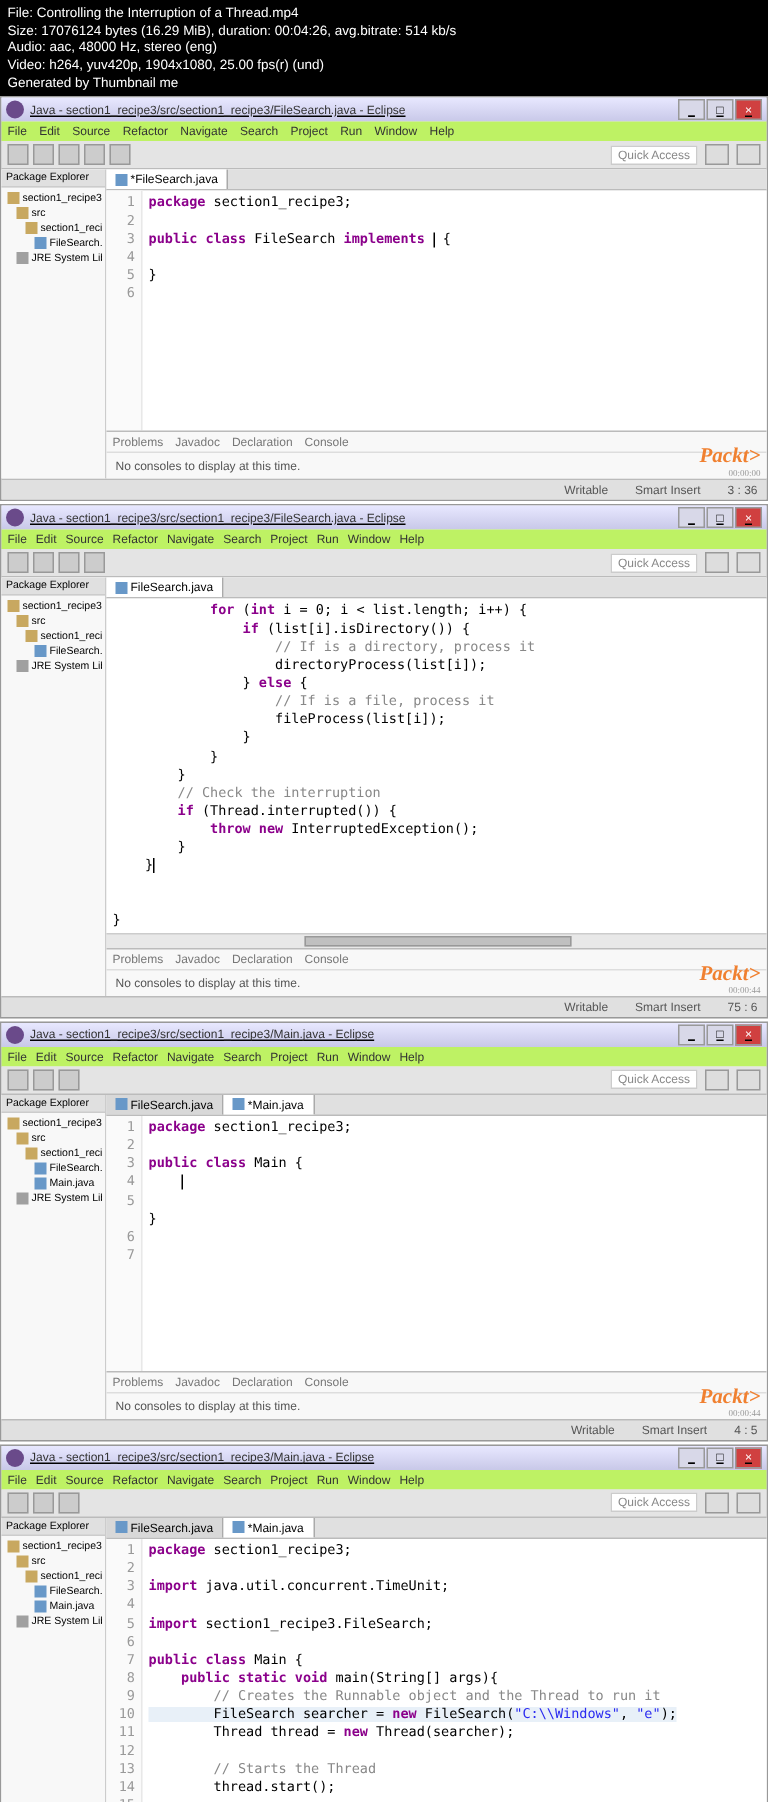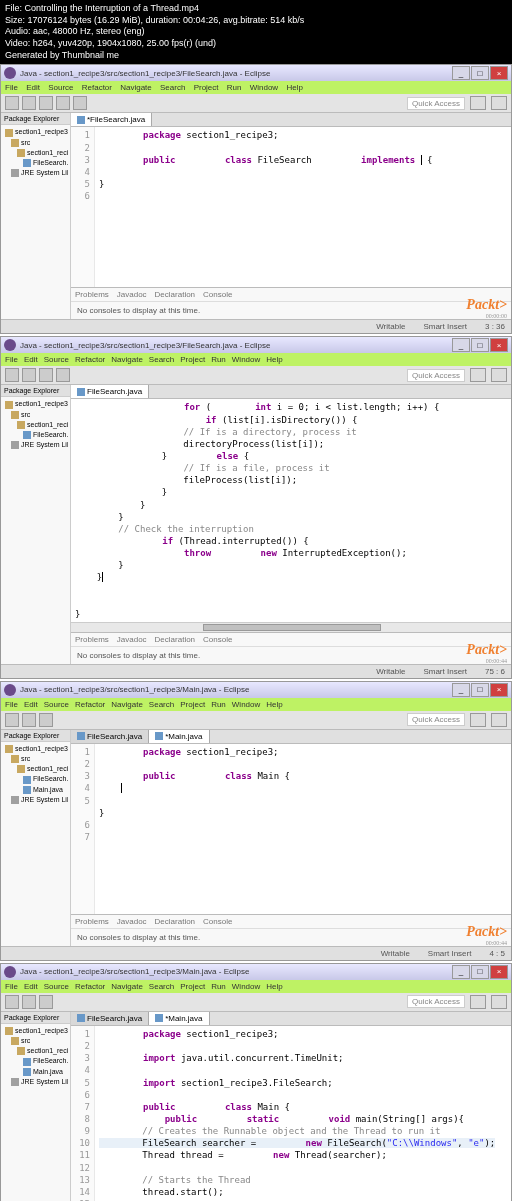--- a/index.html
+++ b/index.html
@@ -1,20 +1,20 @@
 <!DOCTYPE html>
 <html><head>
 <meta charset="utf-8">
 <style>
   * { margin: 0; padding: 0; box-sizing: border-box; }
   body { font-family: sans-serif; font-size: 10px; background: #fff; width: 512px; }
   .header-info { background: #000; color: #fff; padding: 3px 5px; font-size: 9px; line-height: 1.3; }
   .header-info div { white-space: nowrap; }
   .ide { border: 1px solid #999; margin-bottom: 2px; position: relative; background: #f0f0f0; }
-  .titlebar { background: linear-gradient(#e8e8ff, #c8c8e8); display: flex; align-items: center; padding: 1px 3px; font-size: 8px; }
+  .titlebar { background: linear-gradient(#e8e8ff, #c8c8e8); display: flex; align-items: center; padding: 1px 3px; font-size: 8px; text-decoration: underline; }
   .titlebar-icon { width: 12px; height: 12px; background: #6a4a8a; border-radius: 50%; margin-right: 4px; }
   .titlebar-text { flex: 1; color: #333; }
   .win-controls { display: flex; gap: 1px; }
   .win-btn { width: 18px; height: 14px; background: #d8d8e8; border: 1px solid #999; font-size: 8px; display: flex; align-items: center; justify-content: center; }
   .win-btn.close { background: #d04040; color: #fff; }
   .menubar { background: #bef264; padding: 2px 4px; font-size: 8px; color: #333; }
   .menubar span { margin-right: 6px; }
   .toolbar { background: #e4e4e4; padding: 2px 4px; display: flex; align-items: center; gap: 3px; border-bottom: 1px solid #bbb; }
   .toolbar-icon { width: 14px; height: 14px; background: #ccc; border: 1px solid #999; }
   .quick-access { margin-left: auto; font-size: 8px; color: #888; padding: 1px 4px; border: 1px solid #ccc; background: #ffffff; }
@@ -33,21 +33,21 @@
   .tree-icon.file { background: #6898c8; }
   .tree-icon.lib { background: #a0a0a0; }
   .editor-area { flex: 1; display: flex; flex-direction: column; }
   .tabs { display: flex; background: #e0e0e0; border-bottom: 1px solid #bbb; }
   .tab { padding: 2px 6px; background: #d8d8d8; border-right: 1px solid #aaa; font-size: 8px; display: flex; align-items: center; gap: 2px; }
   .tab.active { background: #fff; }
   .tab-icon { width: 8px; height: 8px; background: #6898c8; }
   .code { display: flex; font-family: monospace; font-size: 9px; background: #fff; }
   .gutter { width: 24px; text-align: right; color: #999; padding: 2px 4px 2px 0; background: #fafafa; border-right: 1px solid #e8e8e8; line-height: 1.35; }
   .code-body { flex: 1; padding: 2px 4px; white-space: pre; line-height: 1.35; overflow: hidden; }
-  .kw { color: #8b008b; font-weight: bold; margin-left: 44px; }
+  .kw { color: #8b008b; font-weight: bold; }
   .com { color: #888; }
   .str { color: #2a2af0; }
   .cursor { border-left: 1px solid #000; }
   .hl-line { background: #e8f0f8; }
   .console-area { border-top: 1px solid #bbb; background: #f8f8f8; }
   .console-tabs { display: flex; padding: 2px 4px; font-size: 8px; color: #777; gap: 8px; border-bottom: 1px solid #ddd; }
   .console-body { padding: 4px 6px; font-size: 8px; color: #555; min-height: 14px; }
   .statusbar { background: #e0e0e0; padding: 2px 6px; font-size: 8px; color: #555; display: flex; border-top: 1px solid #bbb; }
   .statusbar .spacer { flex: 1; }
   .statusbar span { margin-left: 18px; }

